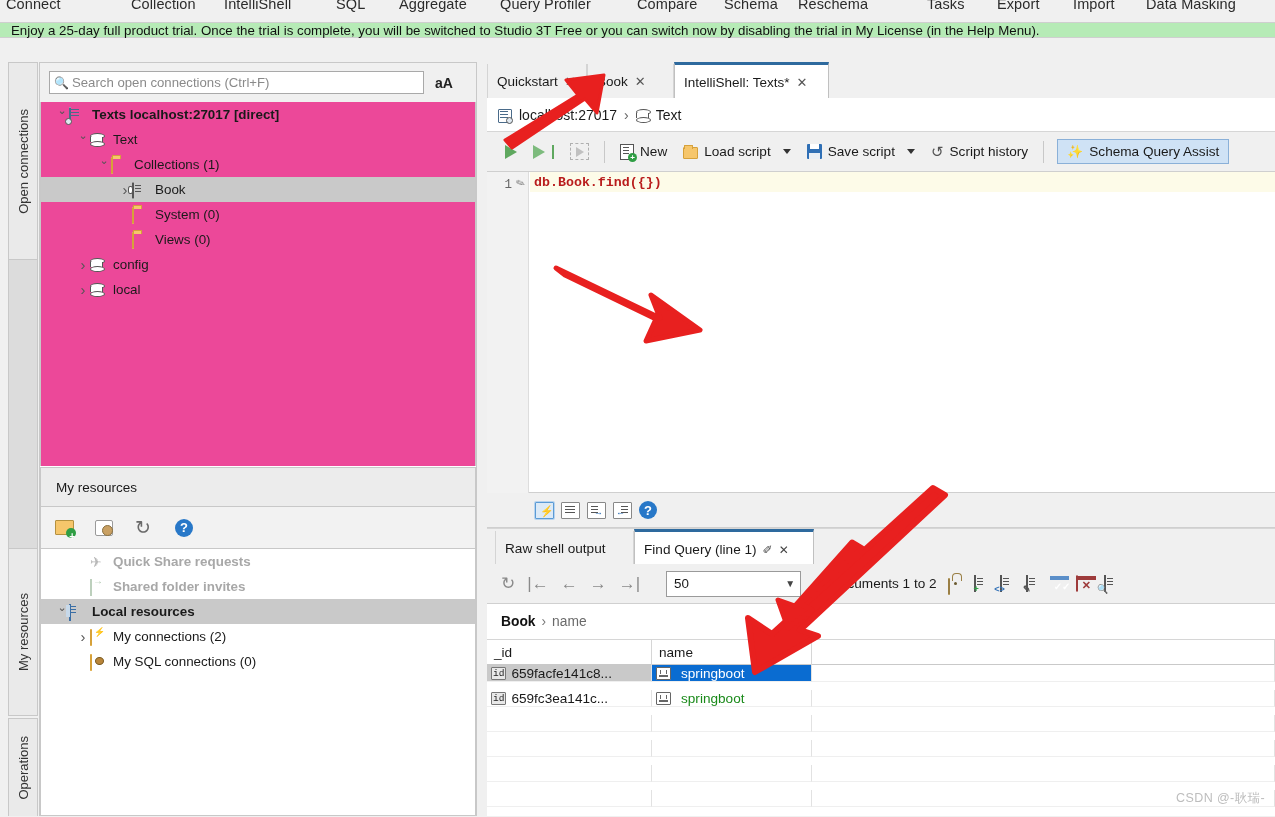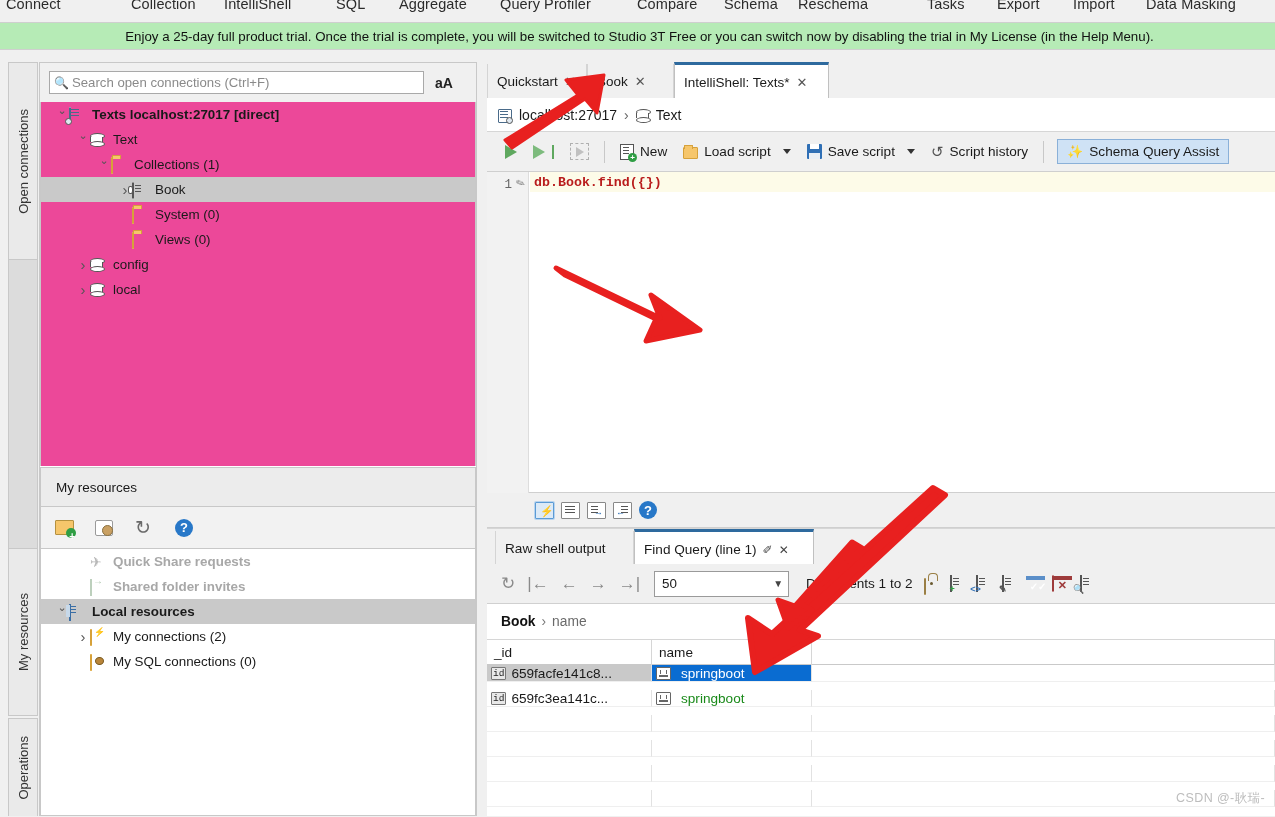--- a/index.html
+++ b/index.html
@@ -21,27 +21,27 @@
     overflow: hidden;
   }
   .ribbon-item {
     position: absolute; top: -4px;
     font-size: 14.5px; color: #2b2b2b; white-space: nowrap;
     letter-spacing: .1px;
   }
 
   
   .banner {
-    position: absolute; top: 22px; left: 0; width: 1275px; height: 28px;
+    position: absolute; top: 22px; left: 0; width: 1275px; height: 16px;
     background: #b6ebb6;
     border-top: 1px solid #cfcfcf;
     border-bottom: 1px solid #cfcfcf;
     display: flex; align-items: center;
-    padding-left: 4px;
-    font-size: 13.3px; color: #111; white-space: nowrap; justify-content: center;
+    padding-left: 11px;
+    font-size: 13.3px; color: #111; white-space: nowrap;
   }
 
   
   .vrail {
     position: absolute; left: 8px;
     width: 30px;
     background: #eaeaea;
     border: 1px solid #c8c8c8;
     display: flex; align-items: center; justify-content: center;
   }
@@ -306,21 +306,21 @@
 
   .resbar {
     position:absolute; left:487px; top:564px; width:788px; height:40px;
     background:#f0f0f0; border-bottom:1px solid #d0d0d0;
     display:flex; align-items:center; gap:0; padding-left:8px;
   }
   .navarrow { color:#8a8a8a; font-size:17px; padding:0 6px; cursor:pointer; }
   .limitsel {
     width:135px; height:26px; background:#fff; border:1px solid #9a9a9a;
     display:flex; align-items:center; justify-content:space-between;
-    padding:0 5px 0 7px; font-size:13.4px; margin:0 8px;
+    padding:0 5px 0 7px; font-size:13.4px; margin:0 20px;
   }
   .limitsel .cv { color:#444; font-size:10px; }
   .doccount { font-size:13.6px; color:#1a1a1a; white-space:nowrap; padding:0 9px; }
   .ric { width:20px;height:18px; position:relative; margin-right:6px; cursor:pointer;}
   .ric-lock { width:15px;height:12px;background:#e3c98d;border:1.2px solid #9a7f45;border-radius:1px;position:relative;top:4px;left:2px;}
   .ric-lock::before{content:"";position:absolute;left:3px;top:-6px;width:8px;height:7px;border:1.3px solid #9a7f45;border-bottom:none;border-radius:4px 4px 0 0;}
   .ric-lock::after{content:"";position:absolute;left:5.5px;top:3px;width:3px;height:3px;border-radius:50%;background:#6a5a30;}
   .ric-doc { width:14px;height:16px;border:1.3px solid #555;background:#fff;position:relative;top:1px;left:2px;}
   .ric-doc i{position:absolute;left:2px;top:2px;width:6px;height:1.2px;background:#555;box-shadow:0 3px 0 #555,0 6px 0 #555;}
   .ric-doc b{position:absolute;right:-4px;bottom:-3px;font-size:9px;font-weight:bold;}

